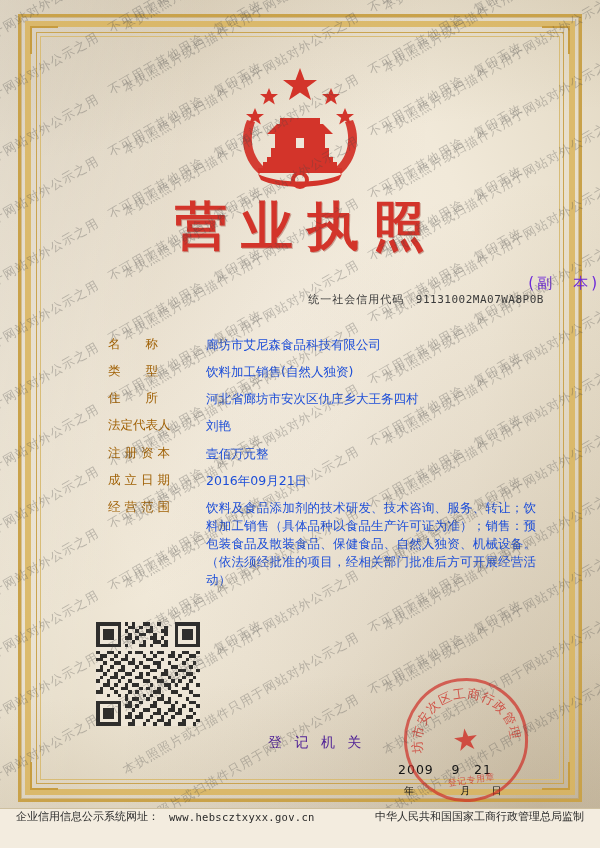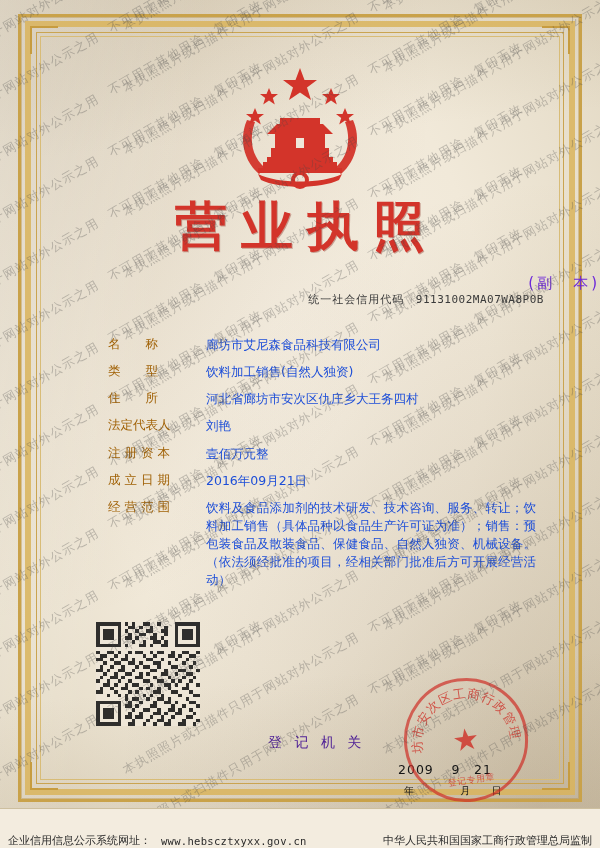--- a/index.html
+++ b/index.html
@@ -239,23 +239,23 @@
 
   
   #footer {
     position: absolute;
     left: 0; right: 0;
     bottom: 0;
     height: 40px;
     background: #f3ecdf;
     border-top: 1px solid #cdbf9f;
     display: flex;
-    align-items: flex-end;
+    align-items: flex-start;
     justify-content: space-between;
-    padding: 0 8px;
+    padding: 0 16px;
     box-sizing: border-box;
     font-family: "DejaVu Sans", sans-serif;
     font-size: 11px;
     color: #2a2a2a;
   }
   #footer .left { display: flex; align-items: center; gap: 10px; }
   #footer .url { font-family: "DejaVu Sans Mono", monospace; font-size: 10.5px; letter-spacing: 0.3px; }
 
   
   #watermark {

